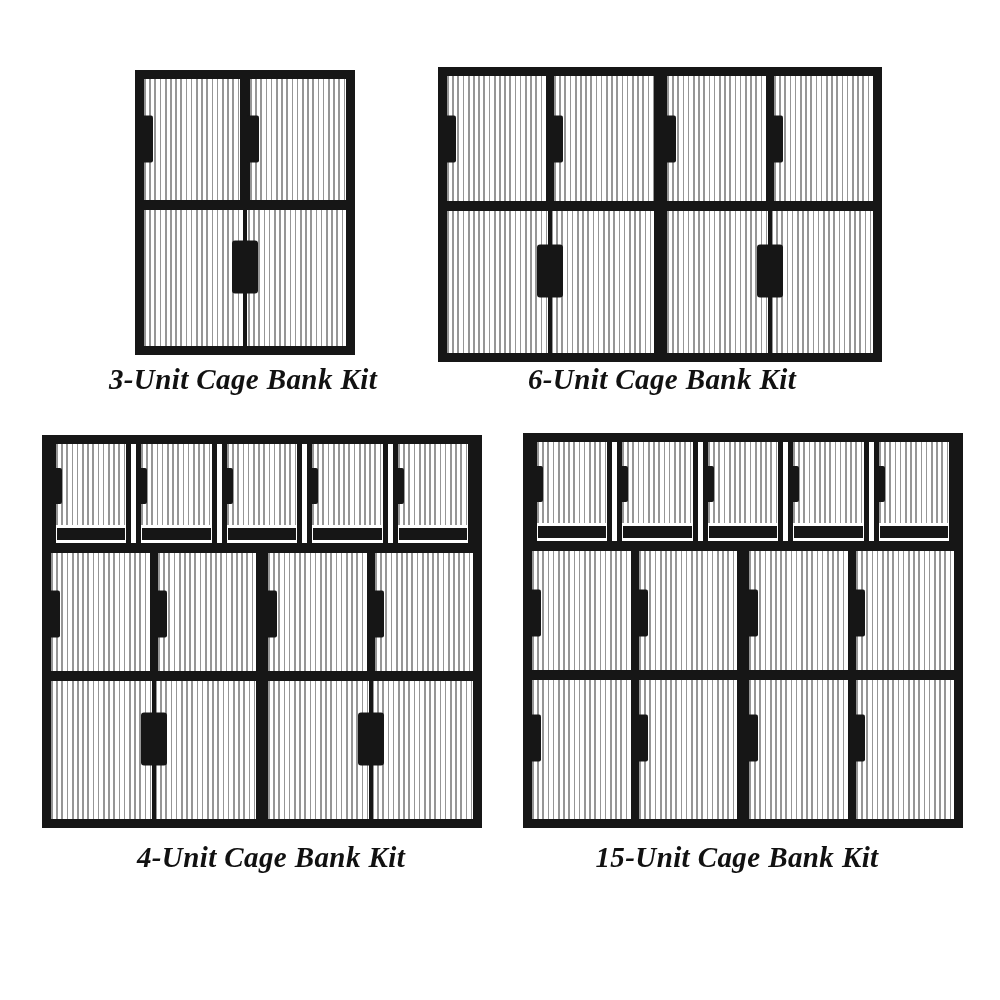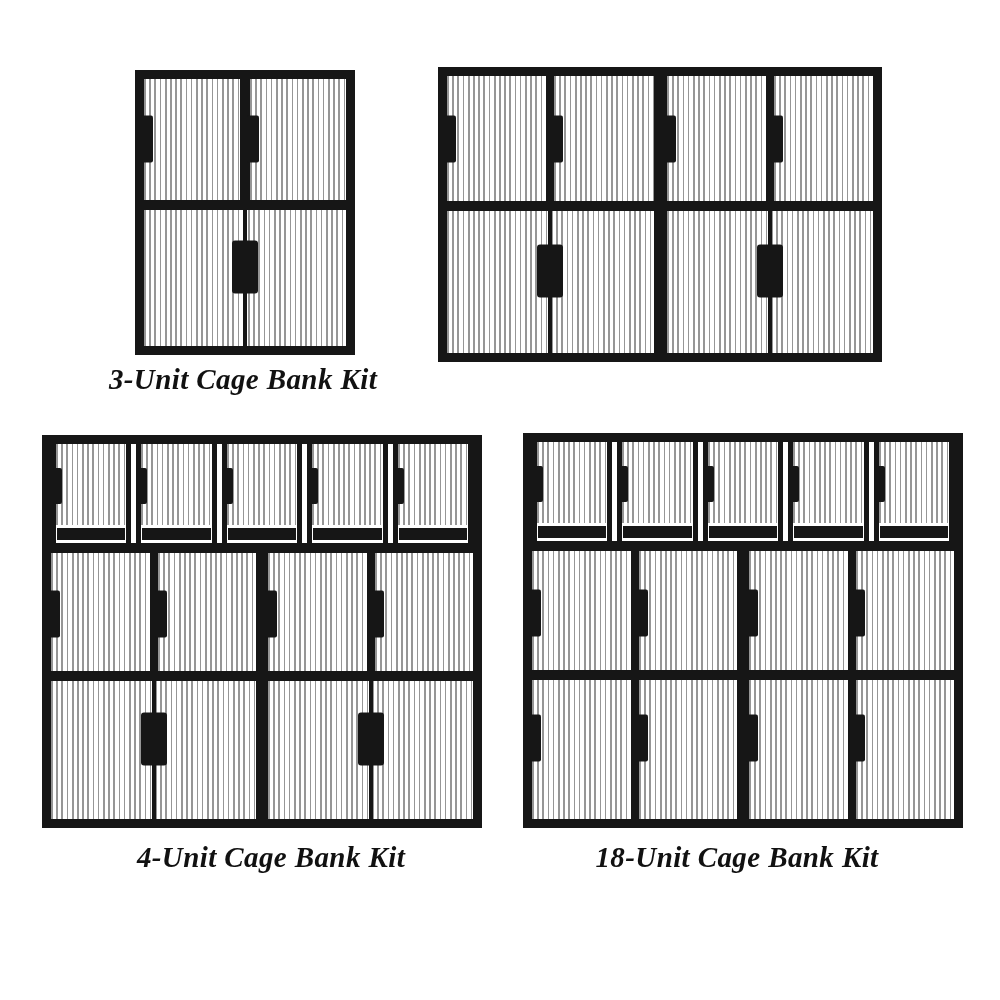--- a/index.html
+++ b/index.html
@@ -120,20 +120,21 @@
           <div class="split"></div>
           <div class="latch latch-double" style="top: 42%;"></div>
         </div>
         <div class="vdiv" style="width: 13px;"></div>
         <div class="cell mesh double">
           <div class="split"></div>
           <div class="latch latch-double" style="top: 42%;"></div>
         </div>
       </div>
     </div>
+    <div class="caption" style="left: 662px; top: 363px;">6-Unit Cage Bank Kit</div>
     <div class="cage" style="left: 42px; top: 435px; width: 440px; height: 393px;">
       <div class="row row-trays" style="flex-grow: 24;">
         <div class="cell tray">
           <div class="tray-panel mesh"></div>
           <div class="tray-gap"></div>
           <div class="tray-bar"></div>
           <div class="tray-gap"></div>
           <div class="latch latch-tray" style="top: 42%;"></div>
         </div>
         <div class="cell tray">
@@ -265,14 +266,14 @@
         <div class="vdiv" style="width: 12px;"></div>
         <div class="cell mesh single">
           <div class="latch latch-single" style="top: 42%;"></div>
         </div>
         <div class="vdiv" style="width: 8px;"></div>
         <div class="cell mesh single">
           <div class="latch latch-single" style="top: 42%;"></div>
         </div>
       </div>
     </div>
-    <div class="caption" style="left: 737px; top: 841px;">18-Unit Cage Bank Kit</div>
+    <div class="caption" style="left: 737px; top: 841px;">15-Unit Cage Bank Kit</div>
   </div>
 
 </body></html>

